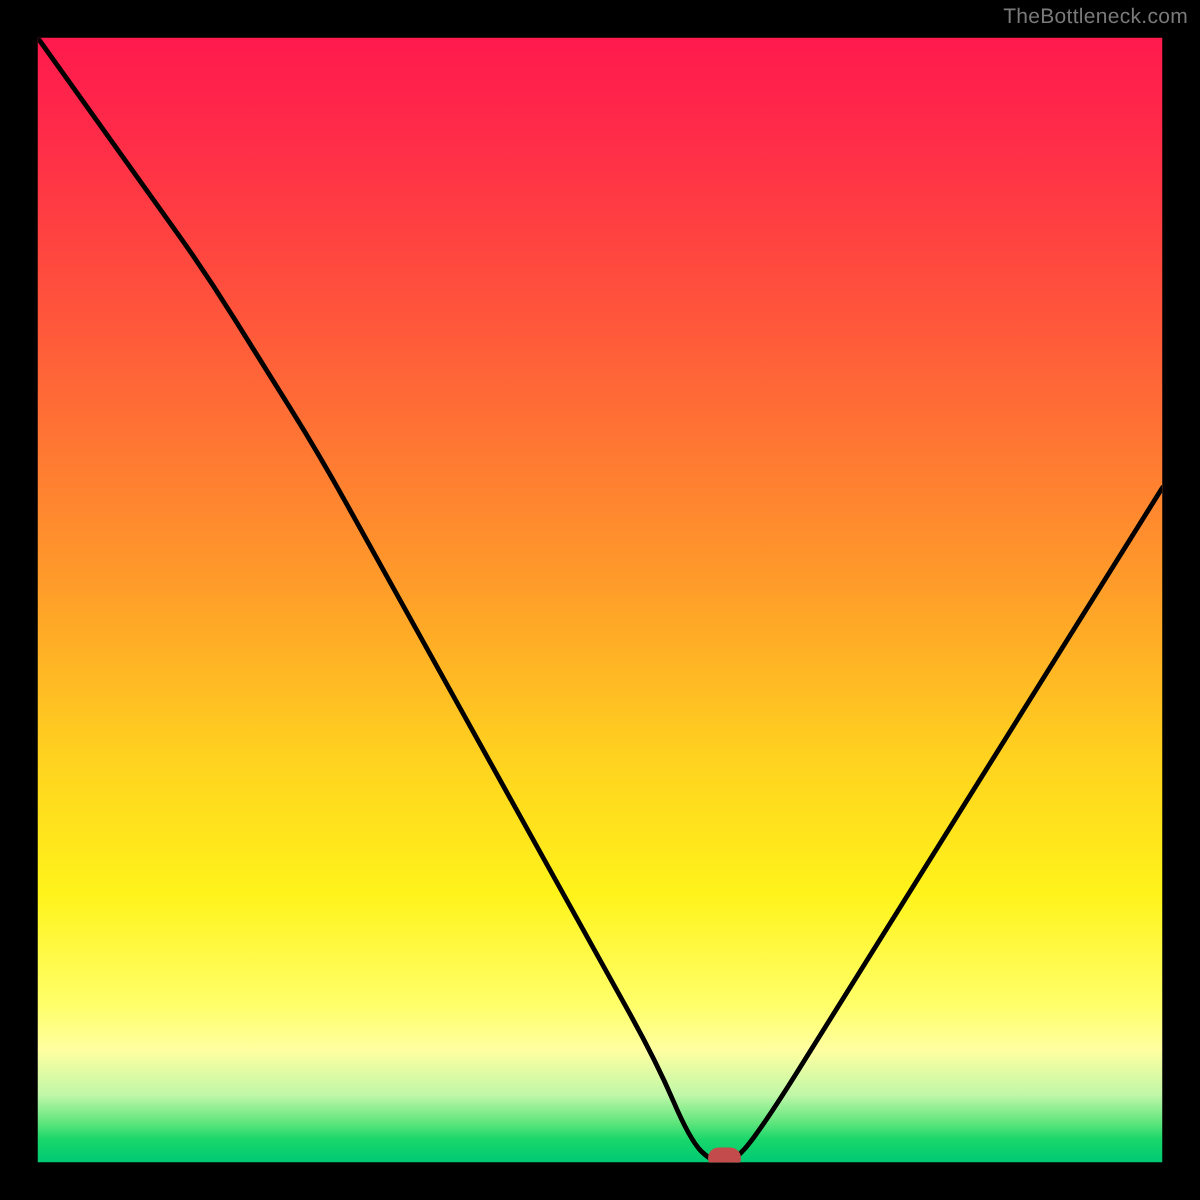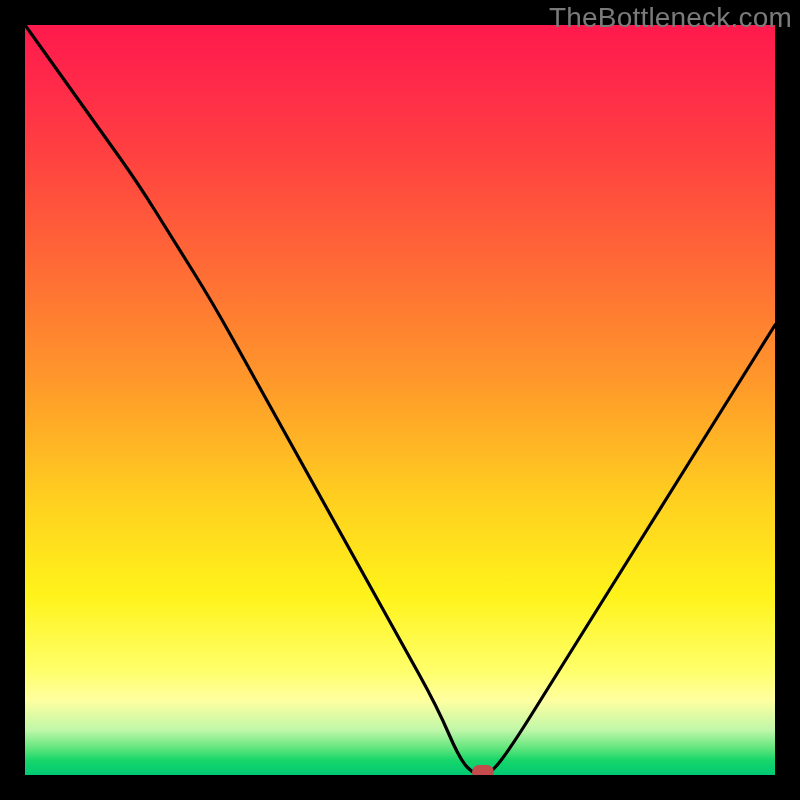--- a/index.html
+++ b/index.html
@@ -15,21 +15,21 @@
     position: relative;
     width: 800px;
     height: 800px;
     background: #000;
   }
   .watermark {
     position: absolute;
     top: 2px;
     right: 8px;
     color: #7a7a7a;
-    font-size: 28px;
+    font-size: 14px;
     font-family: Arial, sans-serif;
     letter-spacing: 0.2px;
     z-index: 3;
     user-select: none;
   }
   .plot-area {
     position: absolute;
     left: 25px;
     top: 25px;
     width: 750px;

